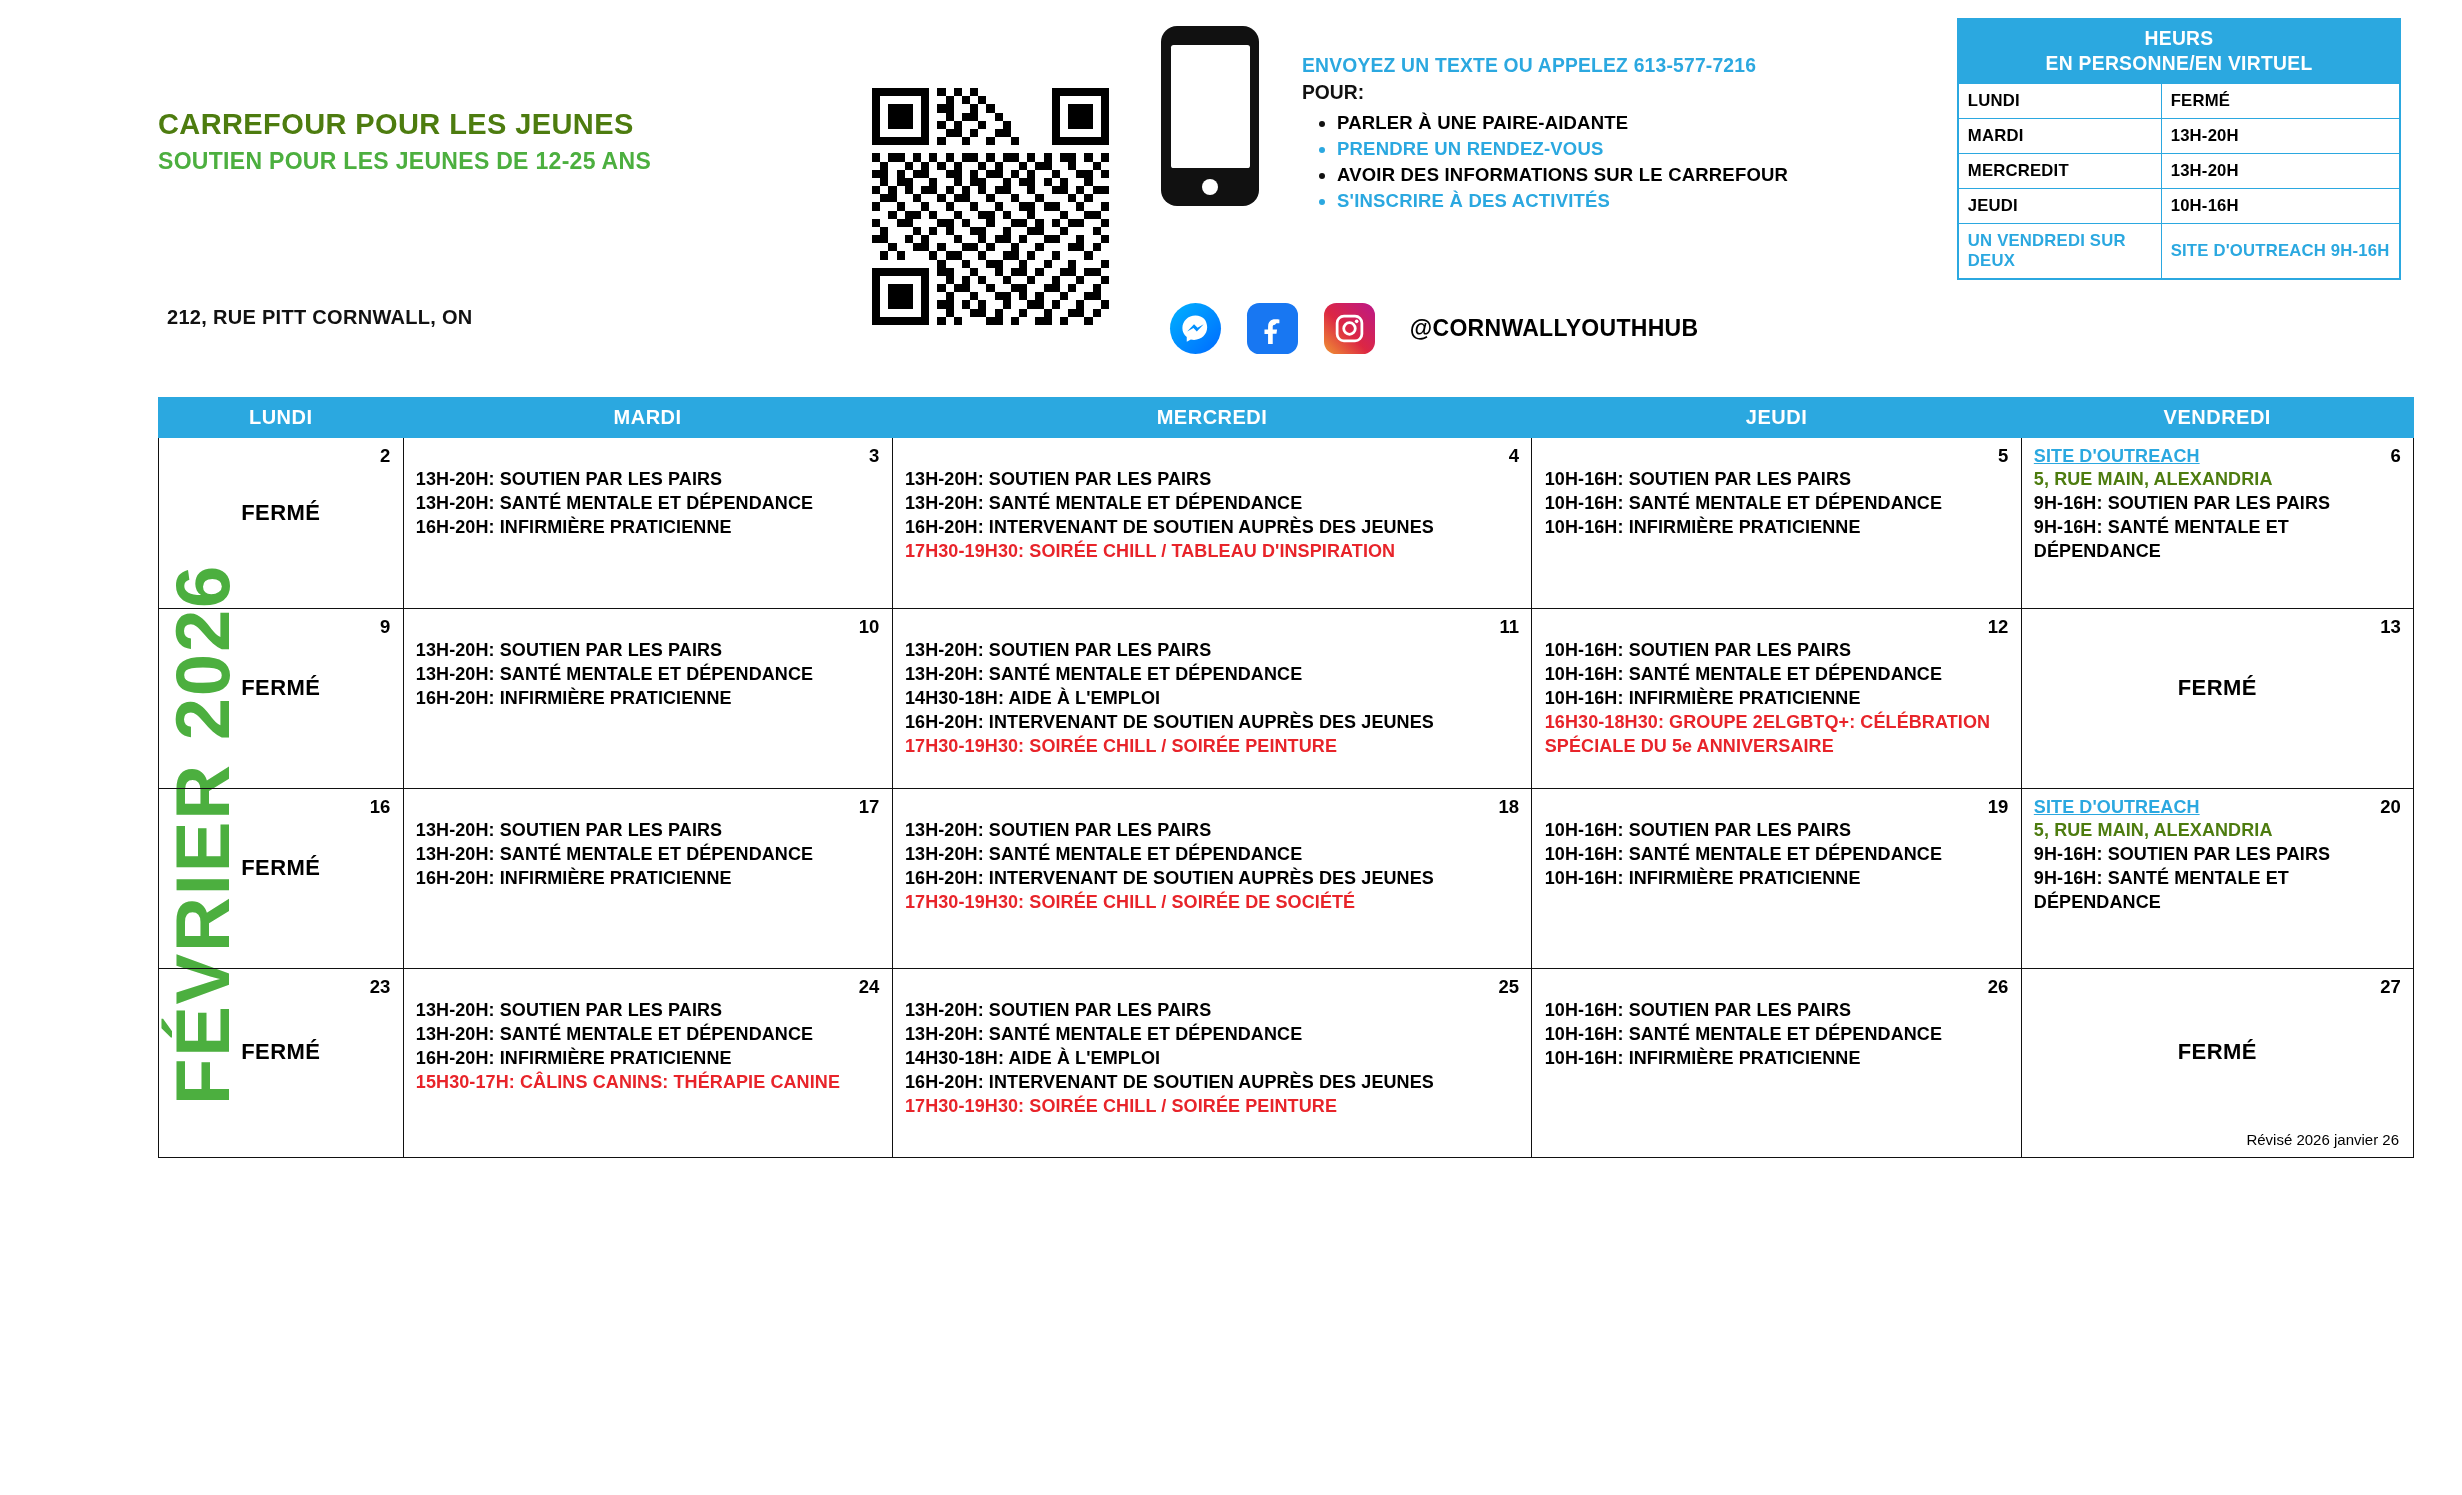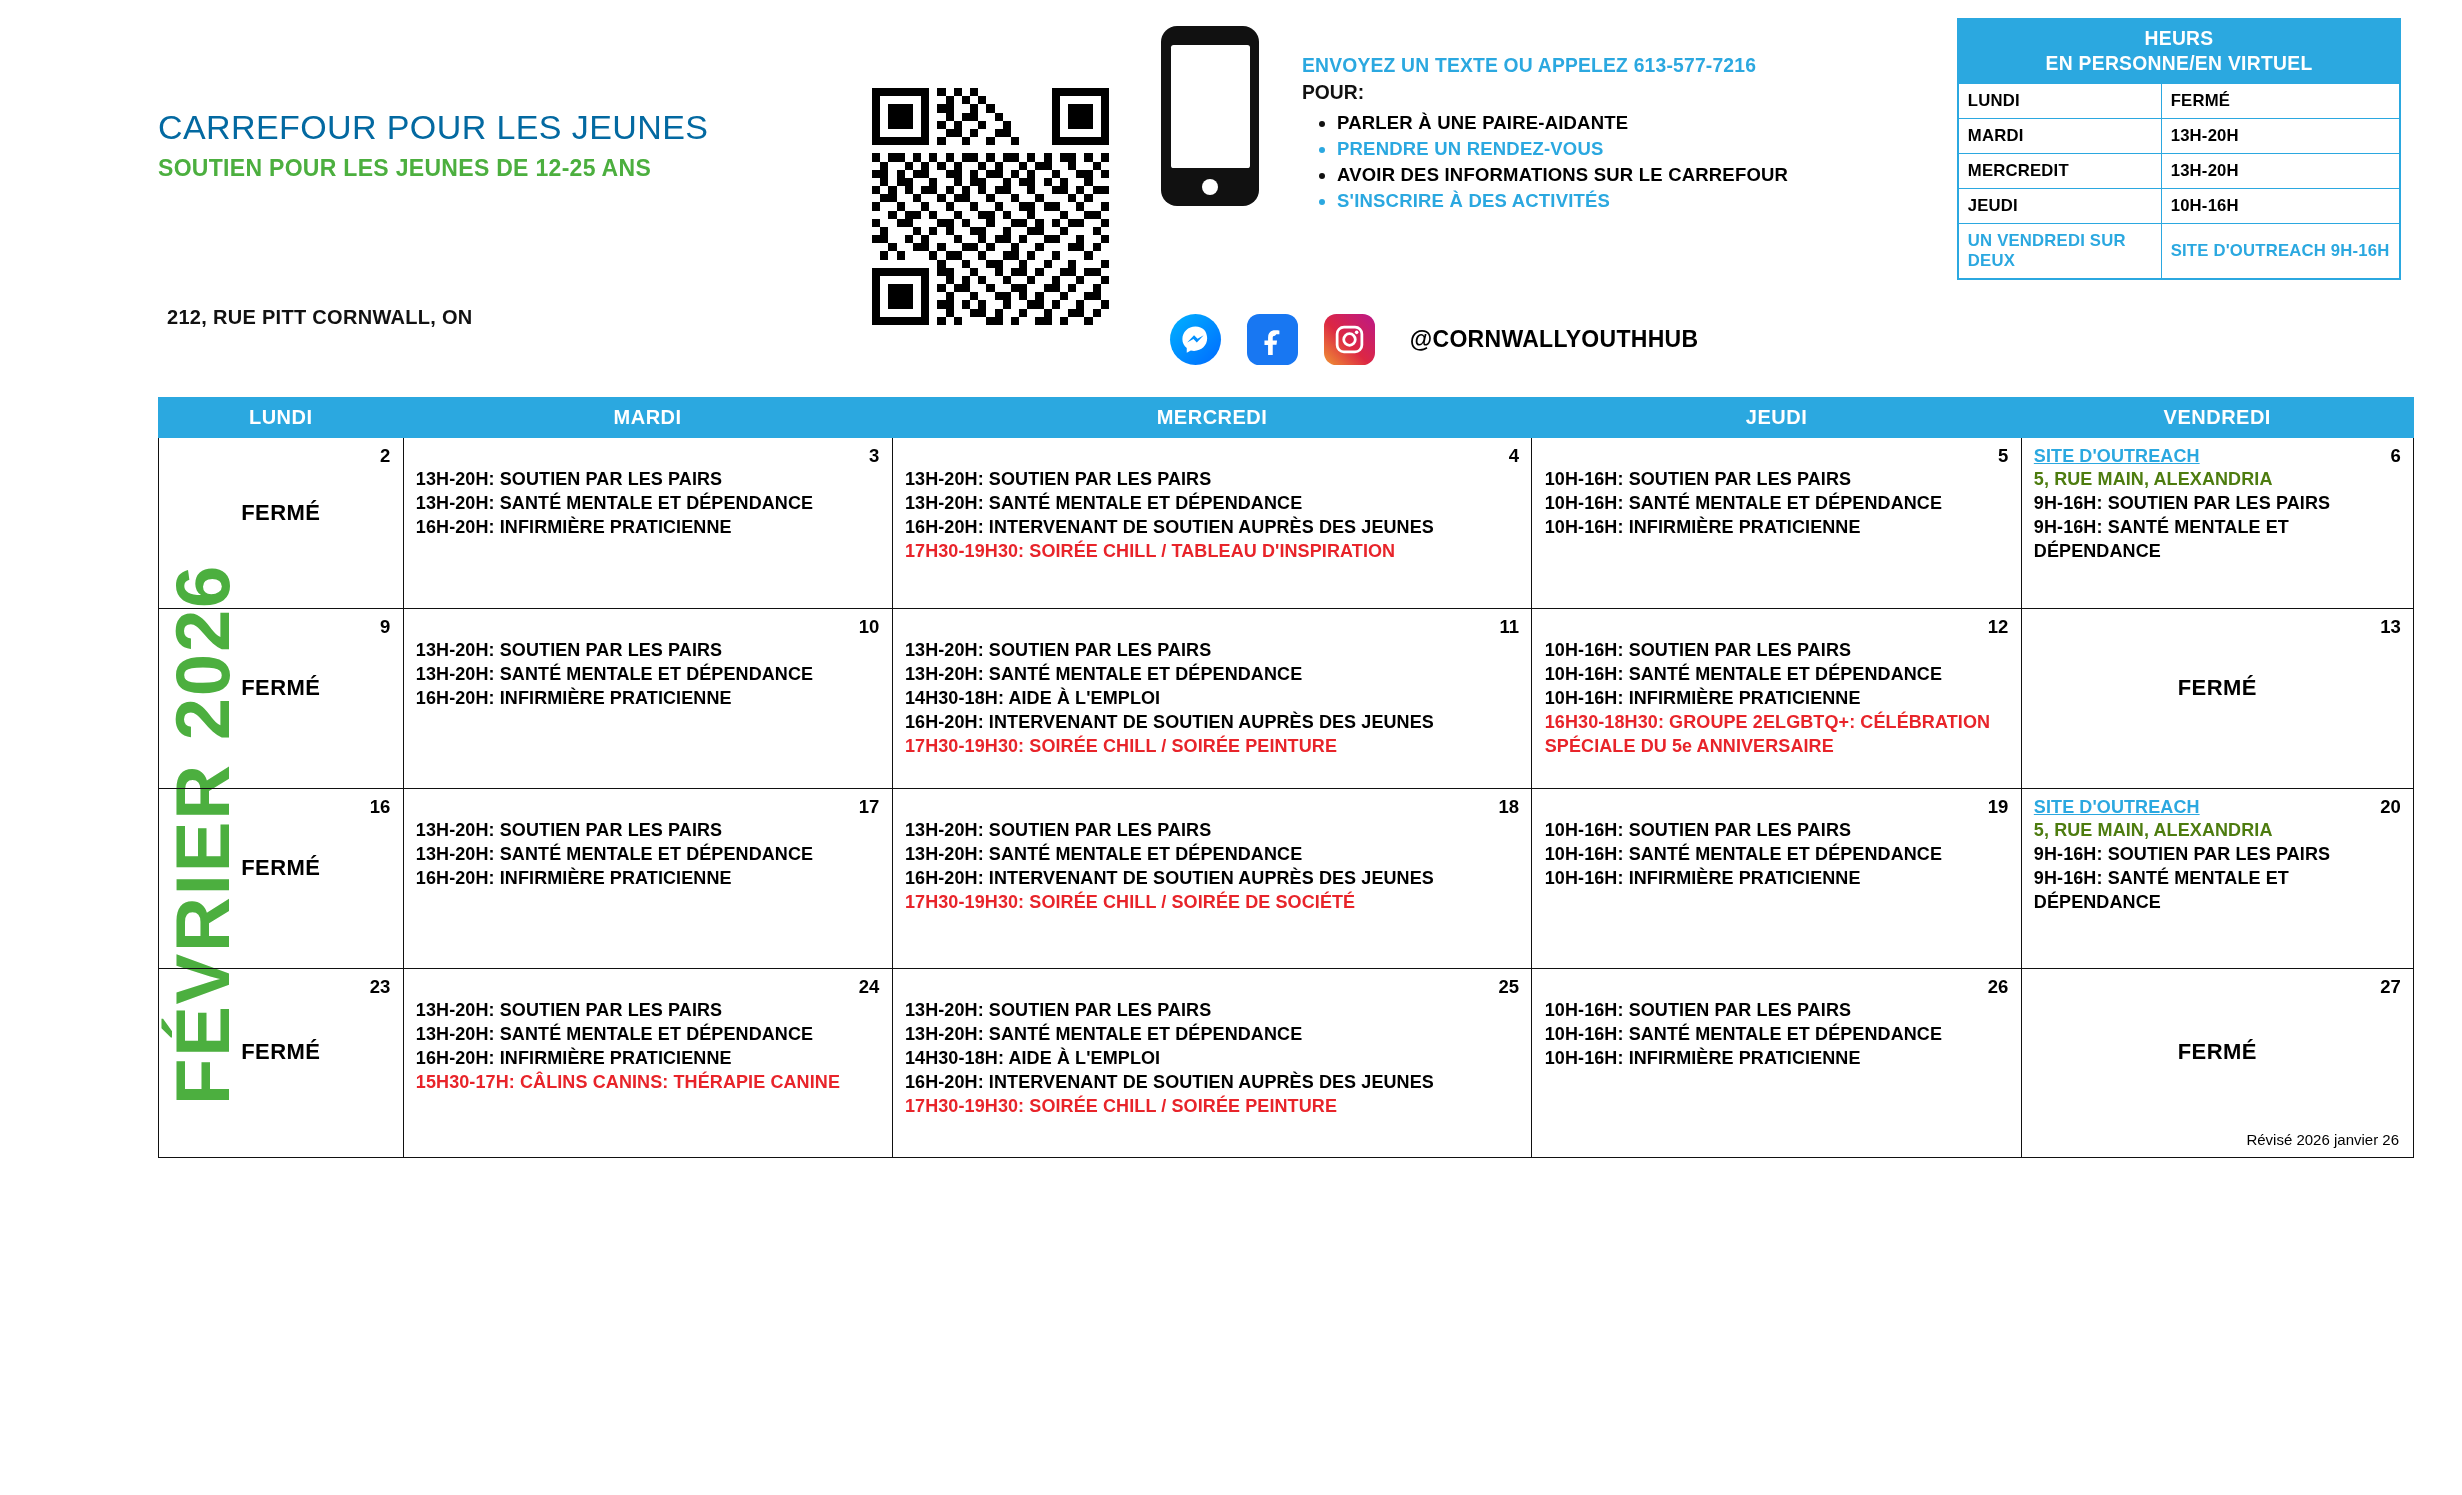--- a/index.html
+++ b/index.html
@@ -11,21 +11,21 @@
     color: #000;
     position: relative;
     overflow: hidden;
   }
   .page { position: relative; width:2462px; height:1495px; }
 
   
   .header { position:absolute; left:0; top:0; width:2462px; height:387px; }
 
   .title-block { position:absolute; left:158px; top:106px; width:668px; }
-  .title-line1 { color:#0369a1; font-weight:normal; font-size:34px; letter-spacing:0.4px; line-height:1.28; }
+  .title-line1 { color:#4d7c0f; font-weight:bold; font-size:29px; letter-spacing:0.4px; line-height:1.28; }
   .title-line2 { color:#4caf3f; font-weight:bold; font-size:23px; letter-spacing:0.3px; margin-top:5.3px; }
   .addr { position:absolute; left:167px; top:306px; font-size:20px; font-weight:bold; letter-spacing:0.3px; color:#111; }
 
   
   .qr { position:absolute; left:872px; top:88px; width:237px; height:237px; }
   .qr svg { display:block; }
 
   
   .phone { position:absolute; left:1161px; top:26px; width:106px; height:189px; }
   .phone-body { width:98px; height:180px; border-radius:16px; background:#111; position:relative; }
@@ -36,21 +36,21 @@
   .contact { position:absolute; left:1302px; top:55px; width:624px; }
   .contact-head { color:#2ba8e0; font-weight:bold; font-size:19.3px; letter-spacing:0.2px; }
   .contact-for { color:#111; font-weight:bold; font-size:19.3px; margin-top:5.3px; }
   .contact ul { margin:5.3px 0 0 0; padding-left:35px; }
   .contact li { font-size:18.5px; font-weight:bold; line-height:1.42; letter-spacing:0.2px; }
   .contact li.blue { color:#2ba8e0; }
   .contact li::marker { color:#111; }
   .contact li.blue::marker { color:#2ba8e0; }
 
   
-  .social { position:absolute; left:1170px; top:308px; width:774px; height:62px; display:flex; align-items:center; gap:26px;text-align:right;}
+  .social { position:absolute; left:1170px; top:297px; width:774px; height:62px; display:flex; align-items:center; gap:26px;text-align:right;}
   .soc-ico { width:51px; height:51px; border-radius:12.3px; display:flex; align-items:center; justify-content:center; }
   .soc-messenger { background:linear-gradient(135deg,#00b2ff,#006aff); border-radius:50%; }
   .soc-fb { background:#1877f2; }
   .soc-ig { background:linear-gradient(45deg,#f09433,#dc2743 45%,#bc1888); }
   .handle { font-size:23px; font-weight:bold; letter-spacing:0.3px; margin-left:8.8px; }
 
   
   .hours { position:absolute; left:1957px; top:18px; width:444px; border:1.8px solid #2ba8e0; }
   .hours-head { background:#2ba8e0; color:#fff; text-align:center; font-weight:bold; font-size:19.3px; padding:7px 3.5px; line-height:1.3; letter-spacing:0.3px;}
   .hours table { width:100%; border-collapse:collapse; }

